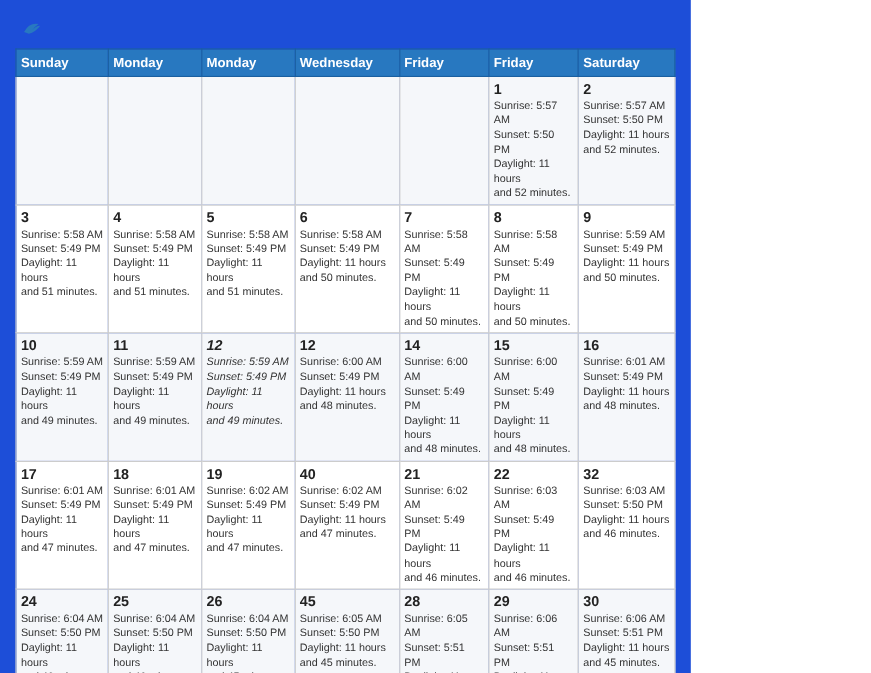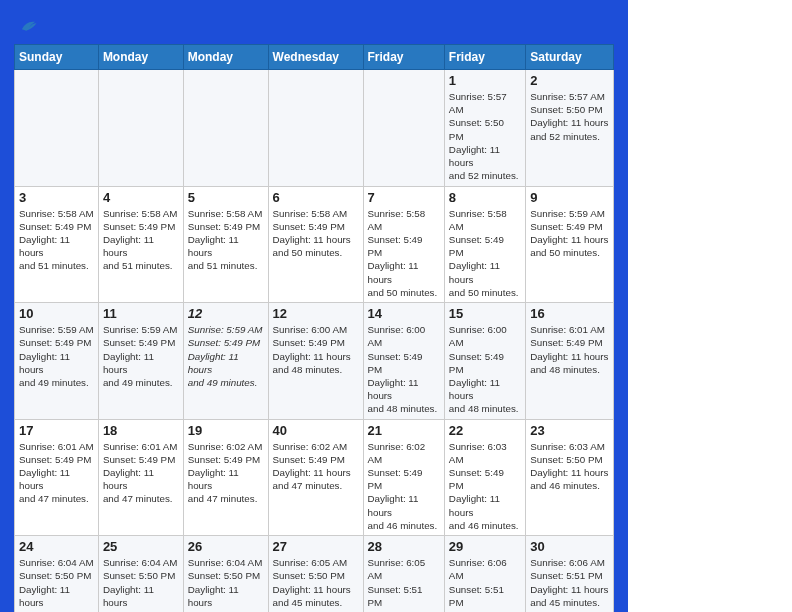--- a/index.html
+++ b/index.html
@@ -299,21 +299,21 @@
 and 46 minutes.</div>
           </td>
           <td style="background: rgb(255, 255, 255);">
             <span class="day-number">22</span>
             <div class="day-info" style="white-space: pre-line;">Sunrise: 6:03 AM
 Sunset: 5:49 PM
 Daylight: 11 hours
 and 46 minutes.</div>
           </td>
           <td style="background: rgb(255, 255, 255);">
-            <span class="day-number">23</span>
+            <span class="day-number">32</span>
             <div class="day-info" style="white-space: pre-line;">Sunrise: 6:03 AM
 Sunset: 5:50 PM
 Daylight: 11 hours
 and 46 minutes.</div>
           </td>
         </tr>
         <tr>
           <td style="background: rgb(245, 247, 250);">
             <span class="day-number">24</span>
             <div class="day-info" style="white-space: pre-line;">Sunrise: 6:04 AM
@@ -329,21 +329,21 @@
 and 46 minutes.</div>
           </td>
           <td style="background: rgb(245, 247, 250);">
             <span class="day-number">26</span>
             <div class="day-info" style="white-space: pre-line;">Sunrise: 6:04 AM
 Sunset: 5:50 PM
 Daylight: 11 hours
 and 45 minutes.</div>
           </td>
           <td style="background: rgb(245, 247, 250);">
-            <span class="day-number">27</span>
+            <span class="day-number">45</span>
             <div class="day-info" style="white-space: pre-line;">Sunrise: 6:05 AM
 Sunset: 5:50 PM
 Daylight: 11 hours
 and 45 minutes.</div>
           </td>
           <td style="background: rgb(245, 247, 250); margin-top: 36px;">
             <span class="day-number">28</span>
             <div class="day-info" style="white-space: pre-line;">Sunrise: 6:05 AM
 Sunset: 5:51 PM
 Daylight: 11 hours

